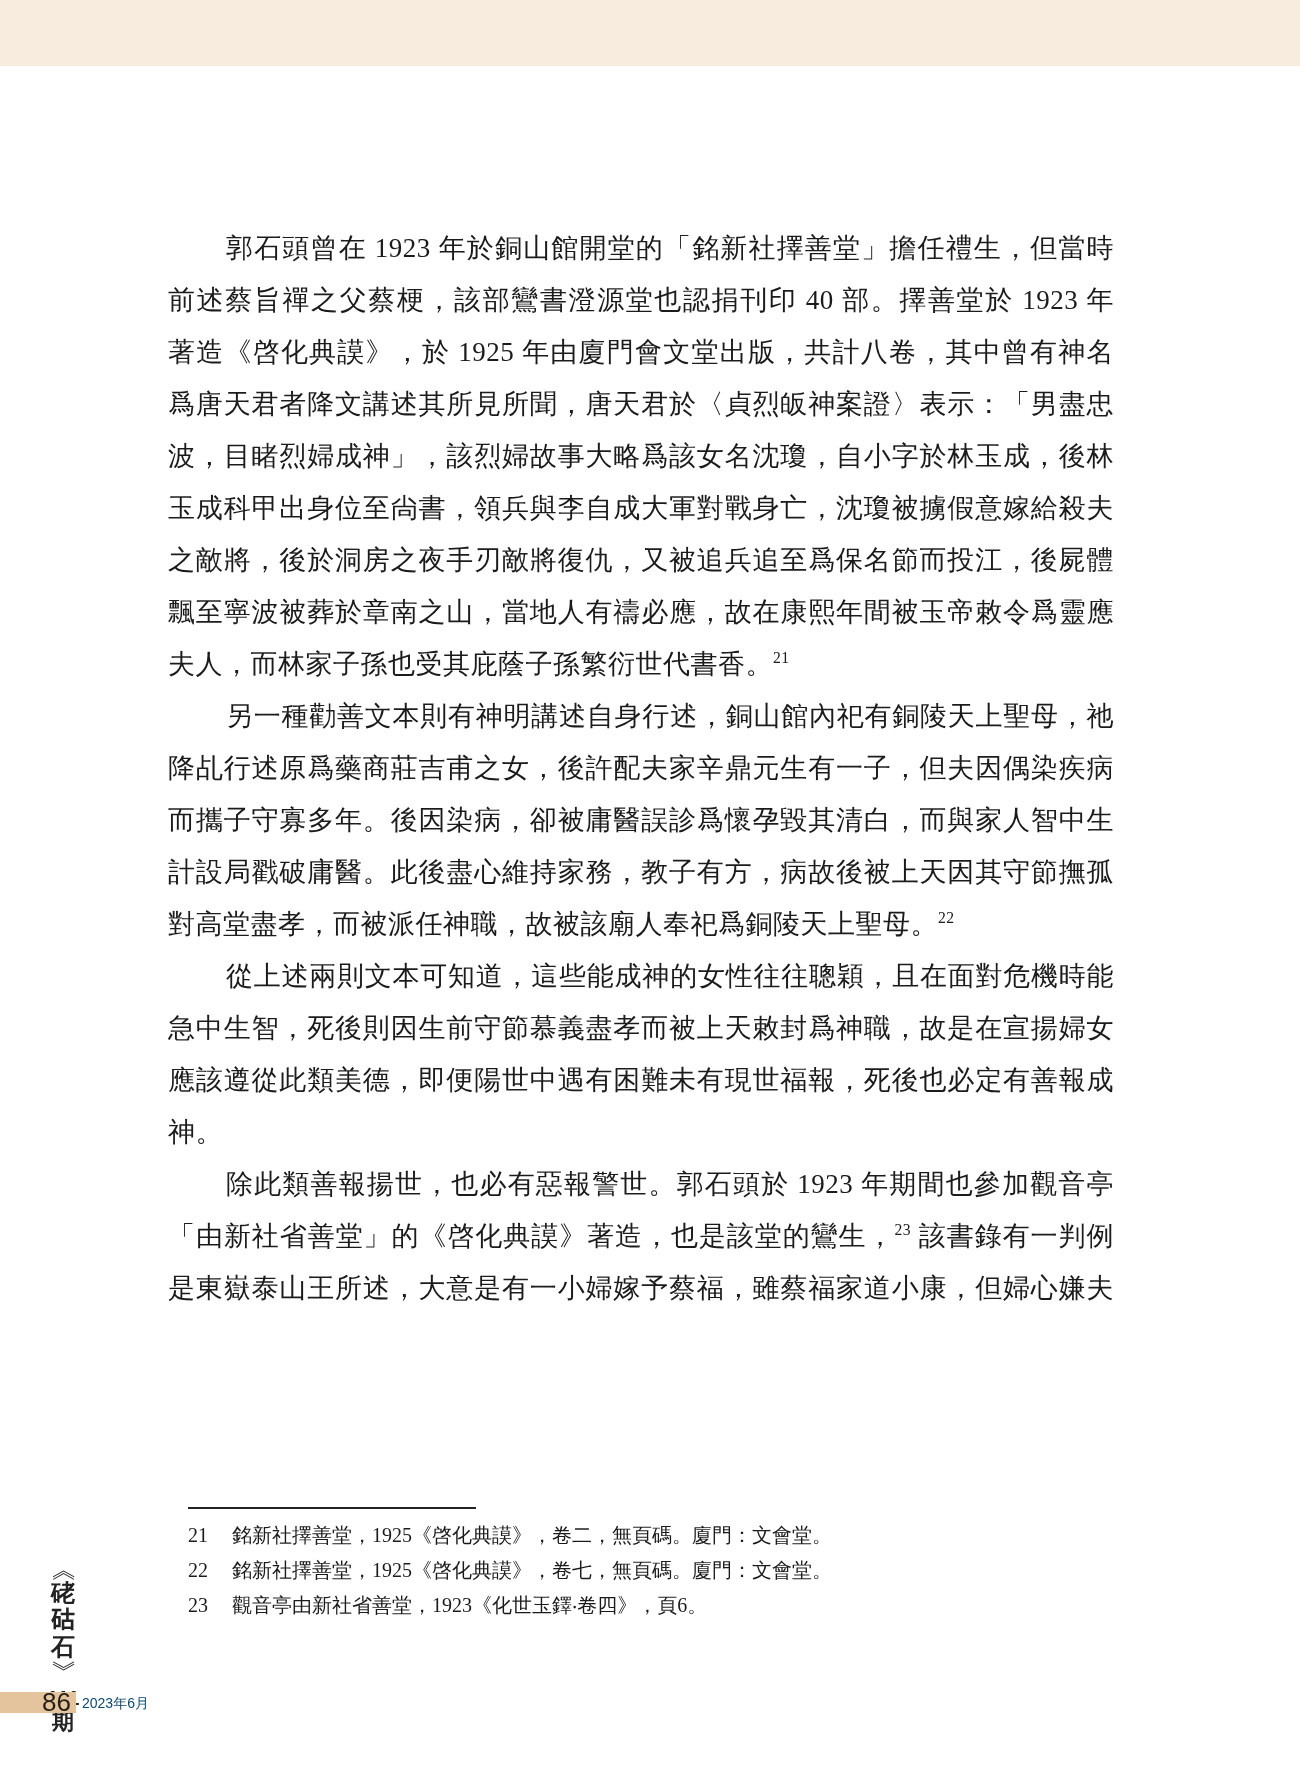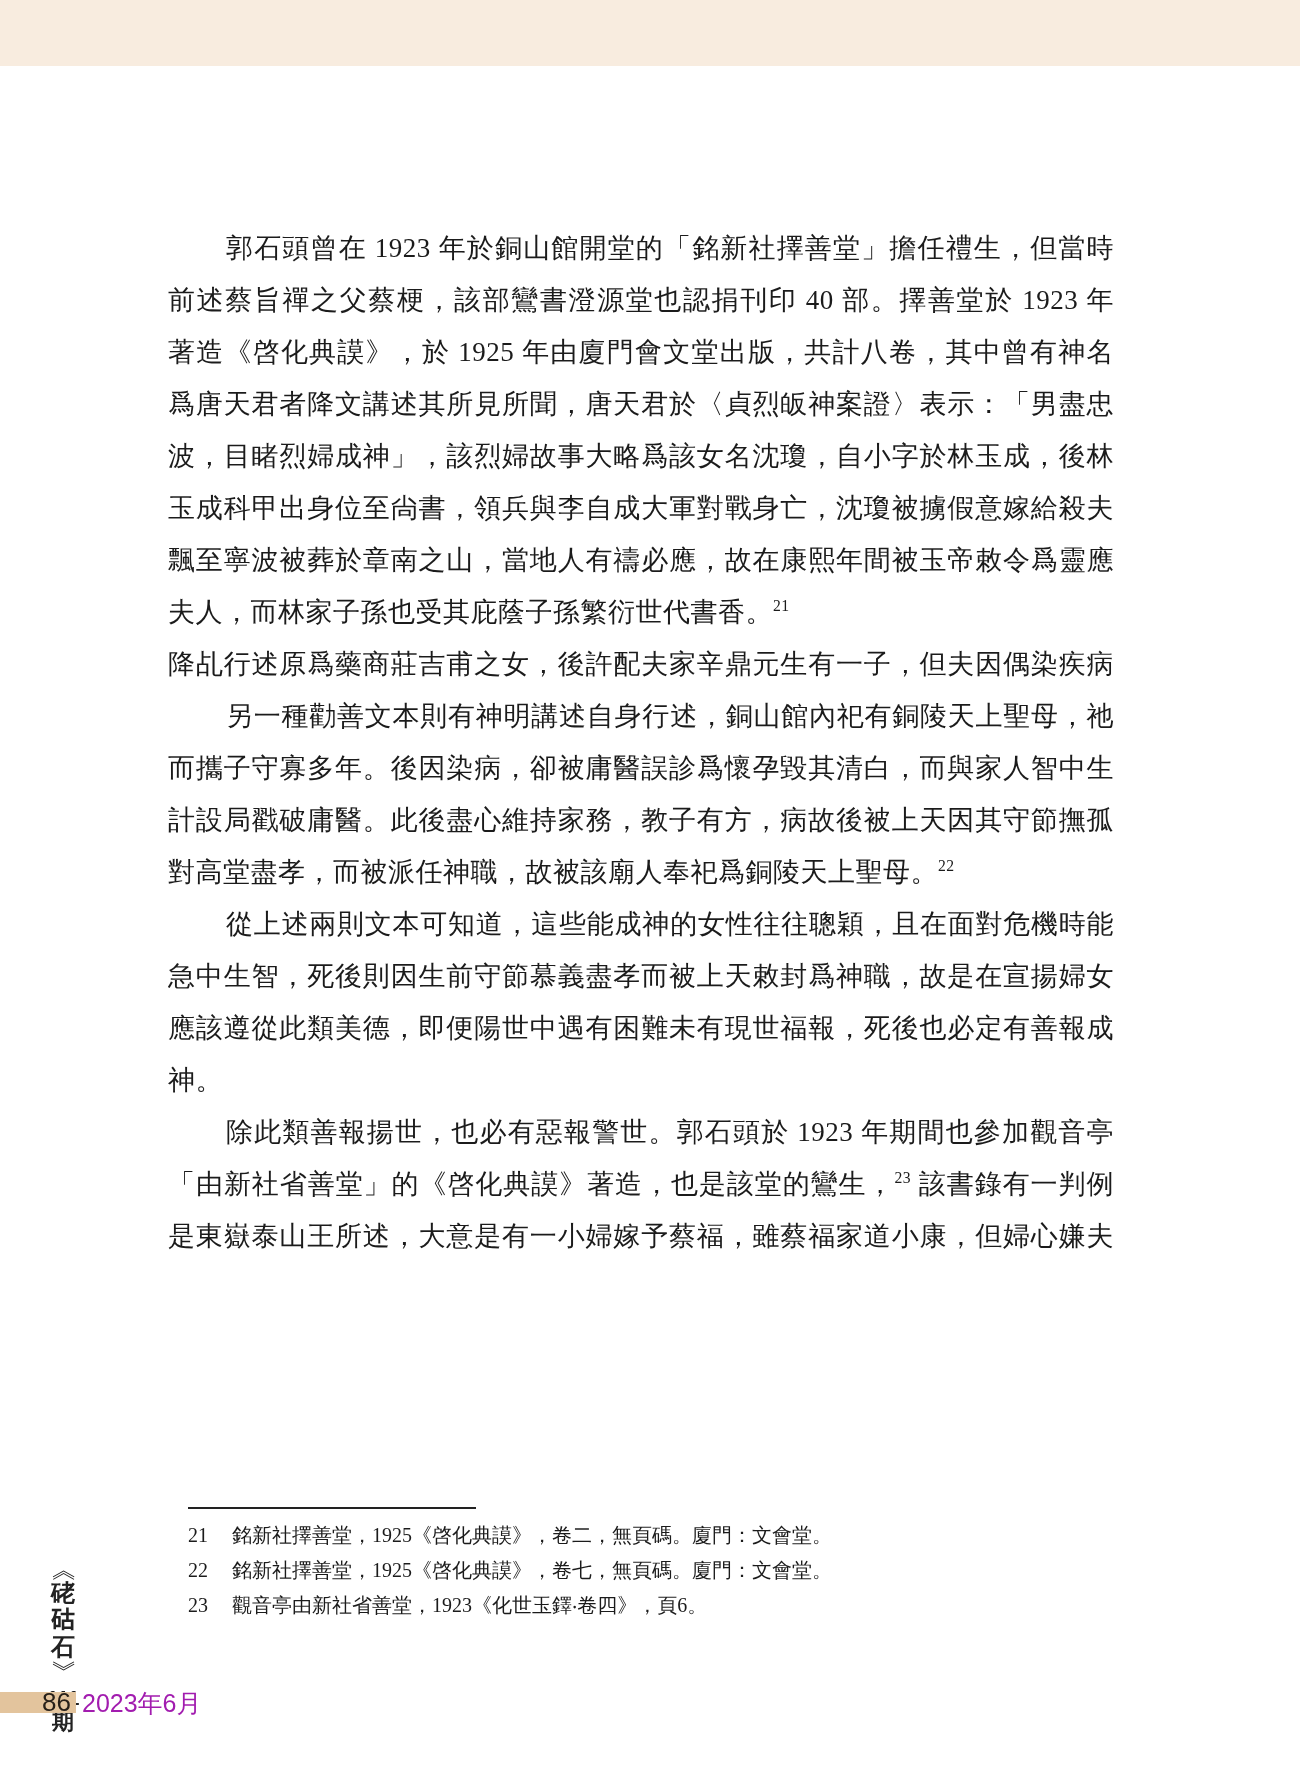--- a/index.html
+++ b/index.html
@@ -103,42 +103,43 @@
     padding-right: 5px; box-sizing: border-box;
   }
   .page-num {
     font-family: "Liberation Sans", sans-serif;
     font-size: 26px; line-height: 21px;
     color: #272019;
   }
   .footer-date {
     position: absolute; left: 82px; top: 1694px;
     font-family: "Liberation Sans", sans-serif;
-    font-size: 25px; line-height: 19px;
-    color: #a21caf;
+    font-size: 14px; line-height: 19px;
+    color: #0c4a6e;
   }
 </style>
 </head>
 <body>
 
 <div class="page">
 
   <div class="top-band"></div>
 
   <main class="article" id="article">
       <div class="tline indent fill"><span class="run-body">郭石頭曾在 1923 年於銅山館開堂的「銘新社擇善堂」擔任禮生，但當時</span></div>
       <div class="tline fill"><span class="run-body">前述蔡旨禪之父蔡梗，該部鸞書澄源堂也認捐刊印 40 部。擇善堂於 1923 年</span></div>
       <div class="tline fill"><span class="run-body">著造《啓化典謨》，於 1925 年由廈門會文堂出版，共計八卷，其中曾有神名</span></div>
       <div class="tline fill"><span class="run-body">爲唐天君者降文講述其所見所聞，唐天君於〈貞烈皈神案證〉表示：</span><span class="run-kai">「男盡忠</span></div>
       <div class="tline fill"><span class="run-kai">波，目睹烈婦成神」</span><span class="run-body">，該烈婦故事大略爲該女名沈瓊，自小字於林玉成，後林</span></div>
       <div class="tline fill"><span class="run-body">玉成科甲出身位至尙書，領兵與李自成大軍對戰身亡，沈瓊被擄假意嫁給殺夫</span></div>
+      <div class="tline fill"><span class="run-body">之敵將，後於洞房之夜手刃敵將復仇，又被追兵追至爲保名節而投江，後屍體</span></div>
       <div class="tline fill"><span class="run-body">飄至寧波被葬於章南之山，當地人有禱必應，故在康熙年間被玉帝敕令爲靈應</span></div>
       <div class="tline"><span class="run-body">夫人，而林家子孫也受其庇蔭子孫繁衍世代書香。</span><sup class="run-sup">21</sup></div>
+      <div class="tline indent fill"><span class="run-body">另一種勸善文本則有神明講述自身行述，銅山館內祀有銅陵天上聖母，祂</span></div>
       <div class="tline fill"><span class="run-body">降乩行述原爲藥商莊吉甫之女，後許配夫家辛鼎元生有一子，但夫因偶染疾病</span></div>
-      <div class="tline indent fill"><span class="run-body">另一種勸善文本則有神明講述自身行述，銅山館內祀有銅陵天上聖母，祂</span></div>
       <div class="tline fill"><span class="run-body">而攜子守寡多年。後因染病，卻被庸醫誤診爲懷孕毀其清白，而與家人智中生</span></div>
       <div class="tline fill"><span class="run-body">計設局戳破庸醫。此後盡心維持家務，教子有方，病故後被上天因其守節撫孤</span></div>
       <div class="tline"><span class="run-body">對高堂盡孝，而被派任神職，故被該廟人奉祀爲銅陵天上聖母。</span><sup class="run-sup">22</sup></div>
       <div class="tline indent fill"><span class="run-body">從上述兩則文本可知道，這些能成神的女性往往聰穎，且在面對危機時能</span></div>
       <div class="tline fill"><span class="run-body">急中生智，死後則因生前守節慕義盡孝而被上天敕封爲神職，故是在宣揚婦女</span></div>
       <div class="tline fill"><span class="run-body">應該遵從此類美德，即便陽世中遇有困難未有現世福報，死後也必定有善報成</span></div>
       <div class="tline"><span class="run-body">神。</span></div>
       <div class="tline indent fill"><span class="run-body">除此類善報揚世，也必有惡報警世。郭石頭於 1923 年期間也參加觀音亭</span></div>
       <div class="tline fill"><span class="run-body">「由新社省善堂」的《啓化典謨》著造，也是該堂的鸞生，</span><sup class="run-sup">23</sup><span class="run-body"> 該書錄有一判例</span></div>
       <div class="tline fill"><span class="run-body">是東嶽泰山王所述，大意是有一小婦嫁予蔡福，雖蔡福家道小康，但婦心嫌夫</span></div>

